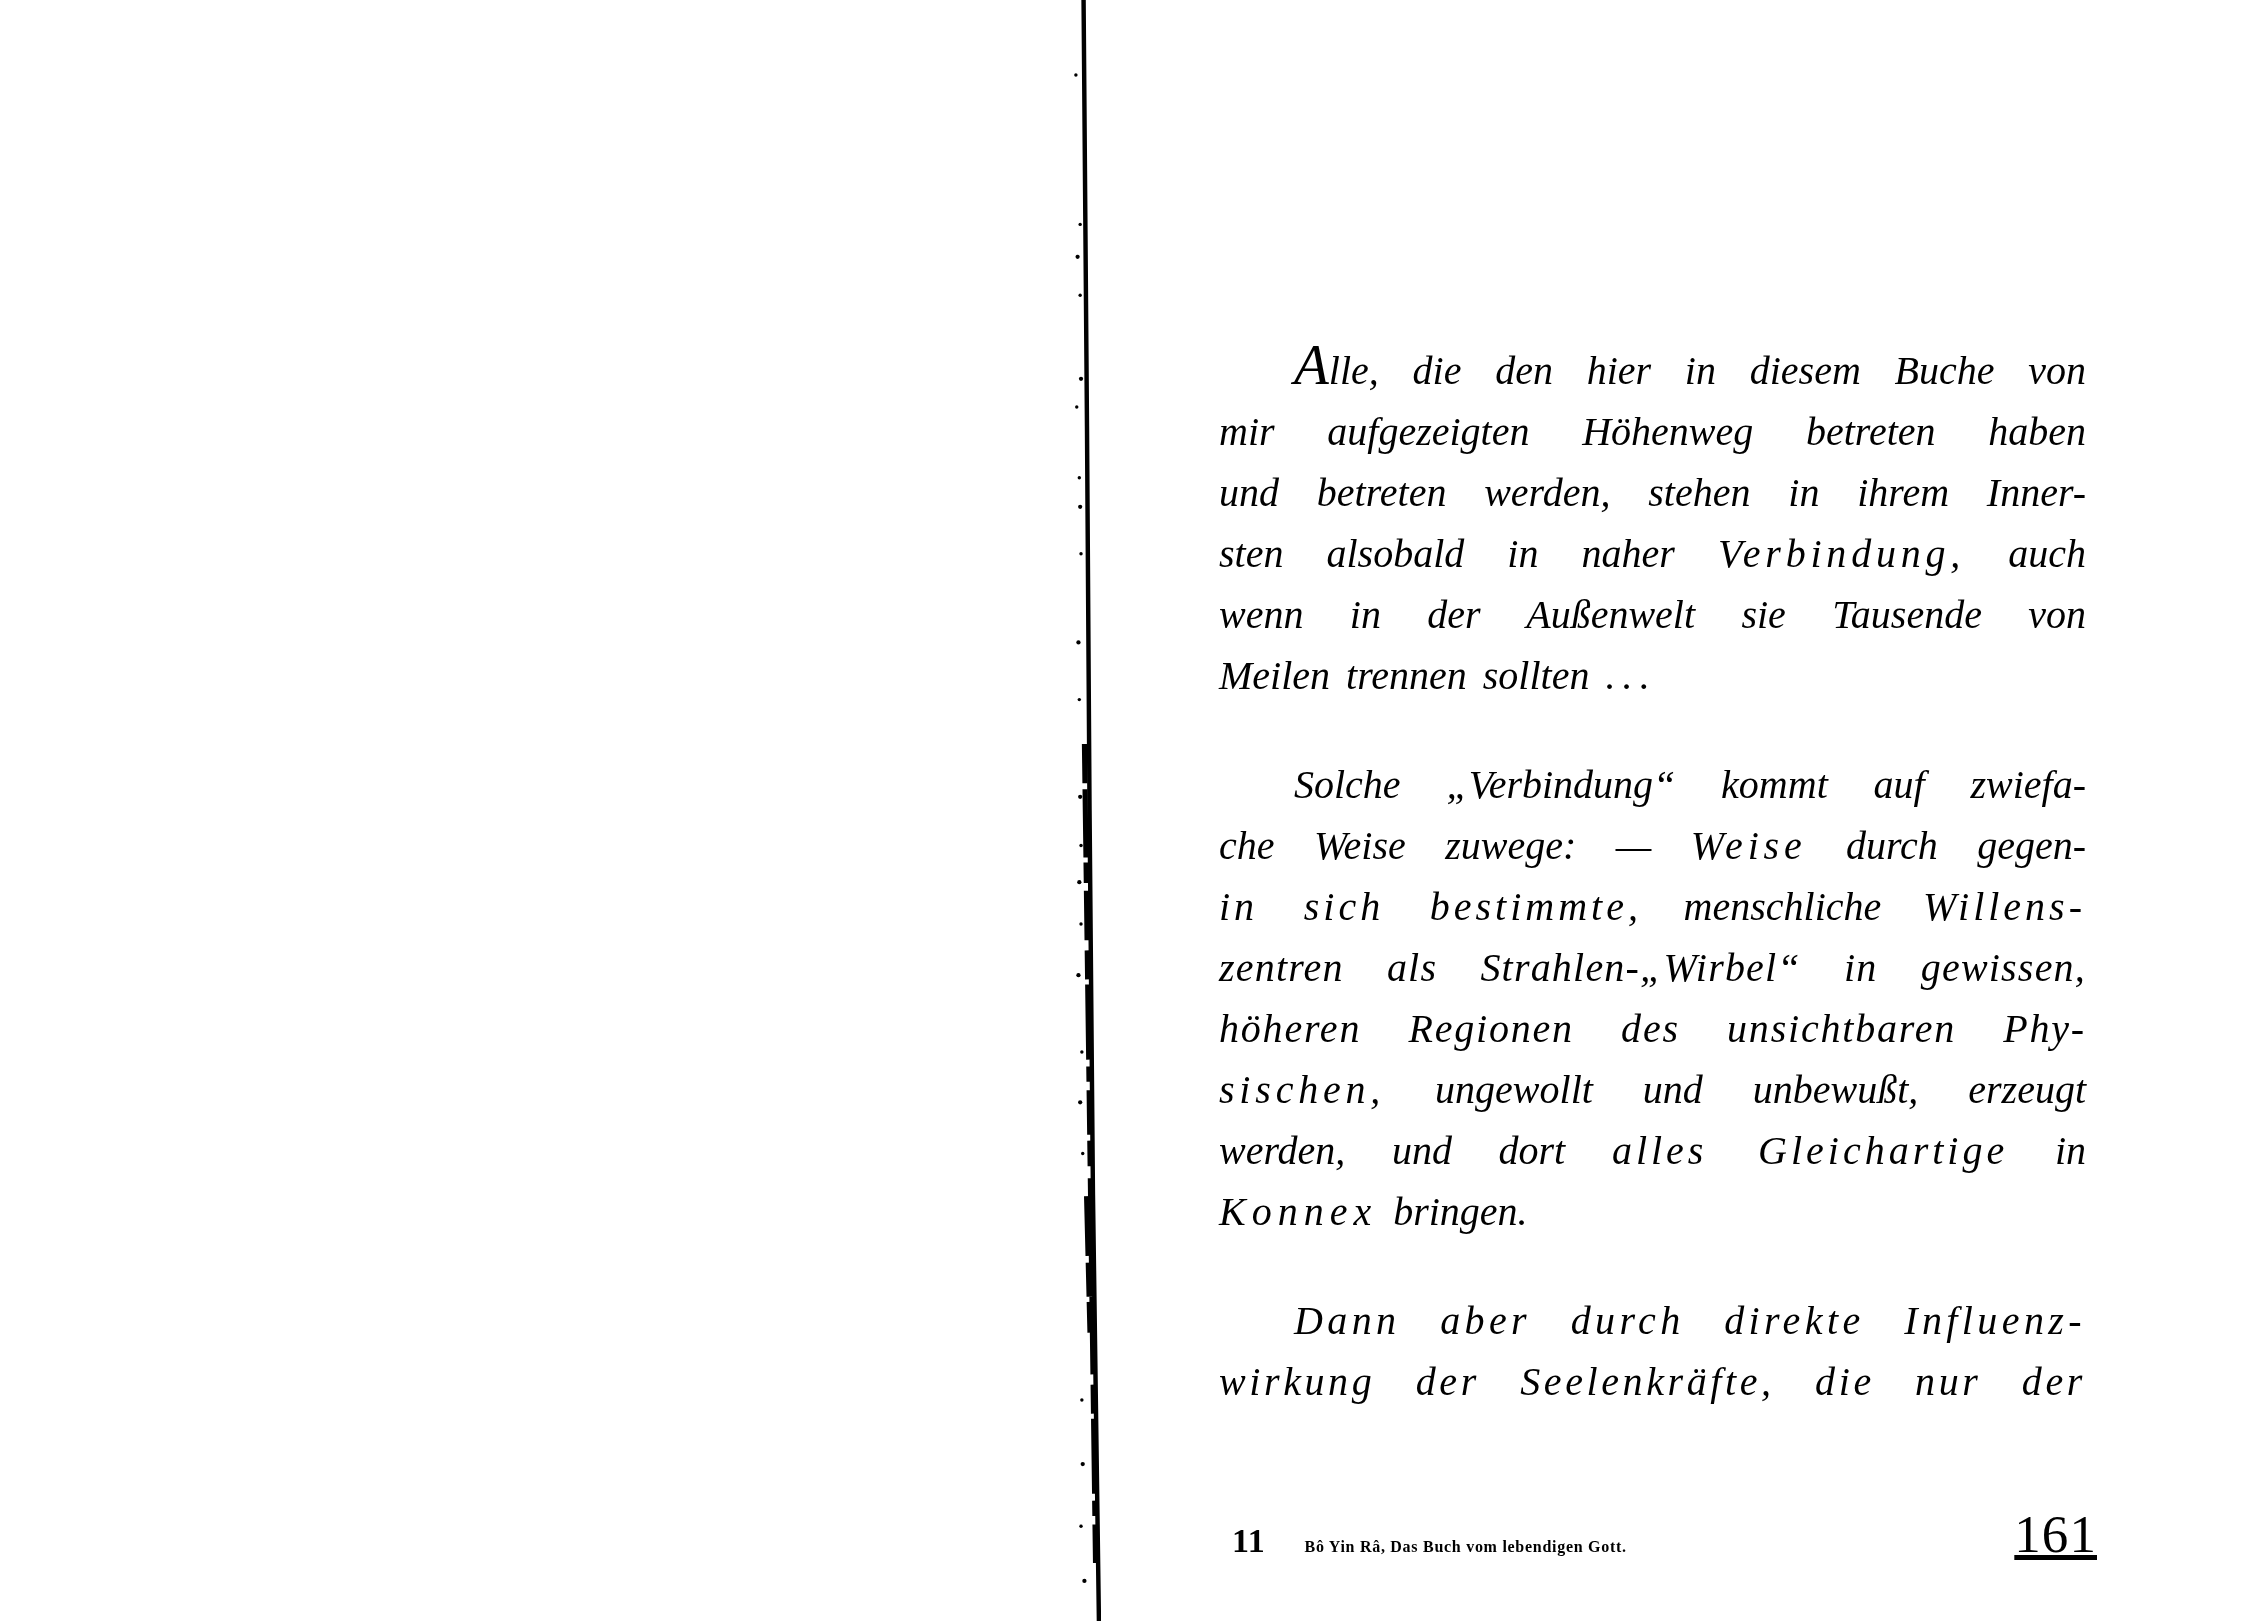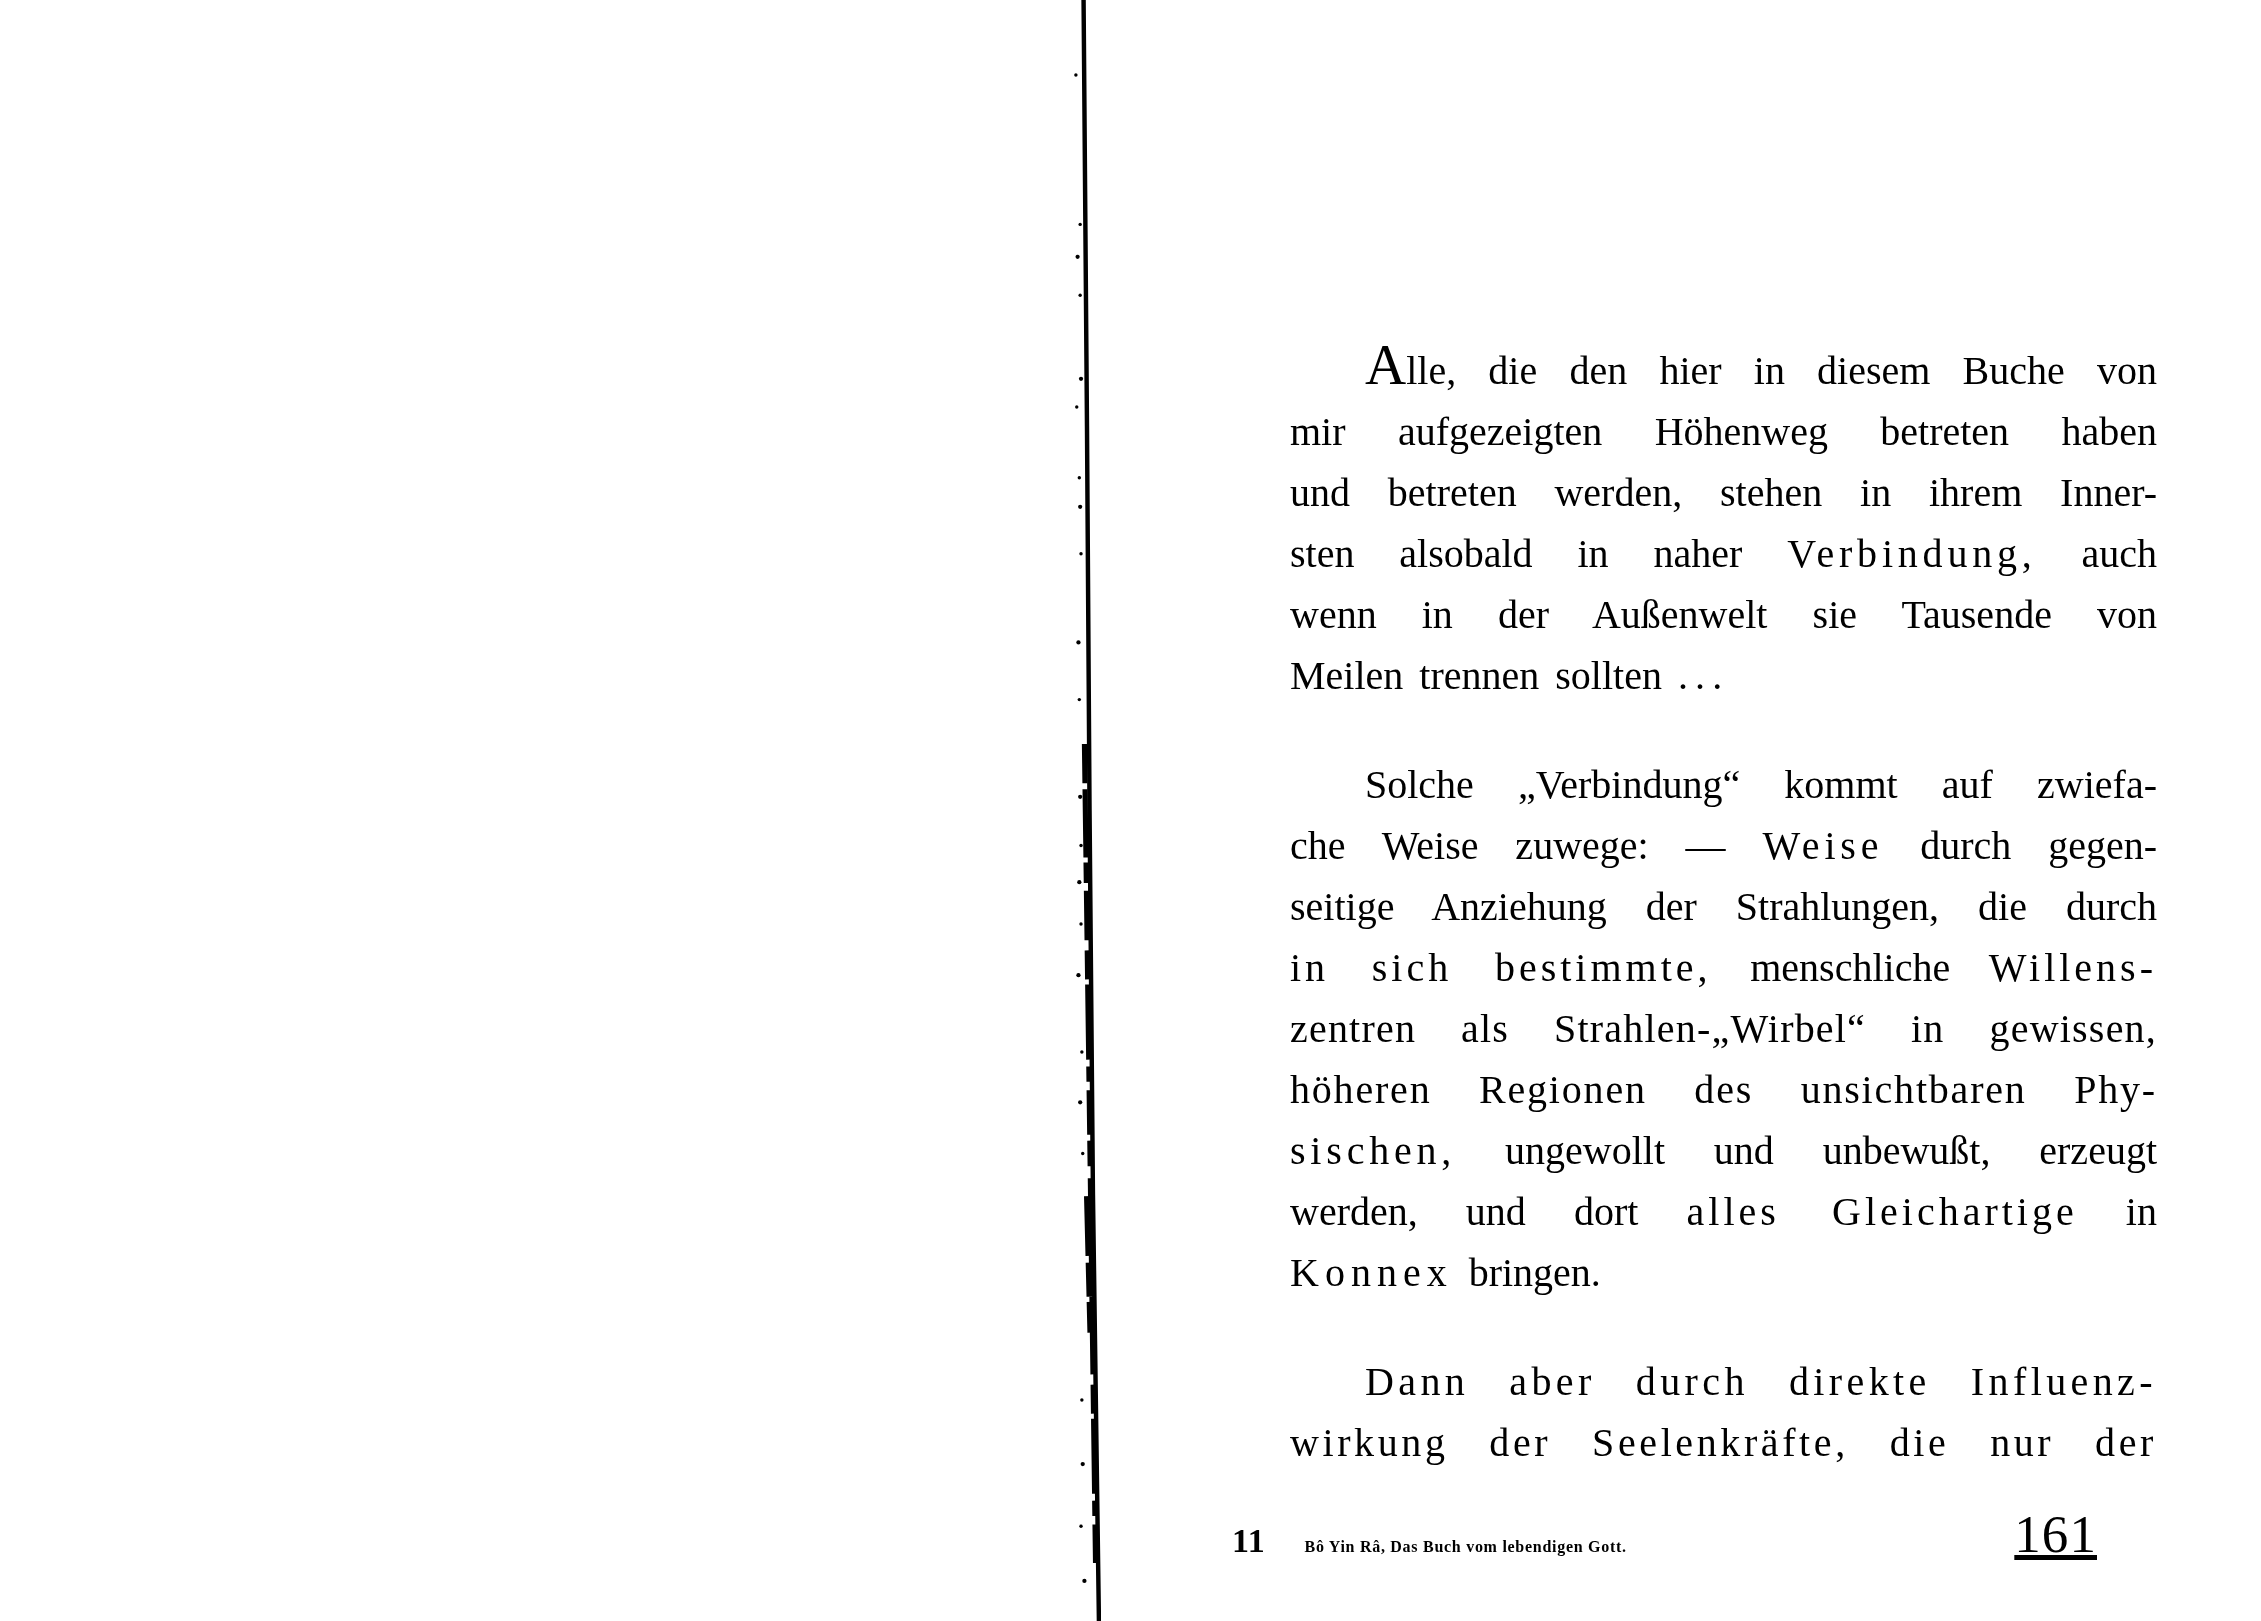--- a/index.html
+++ b/index.html
@@ -6,22 +6,22 @@
   body{
     width:2261px;height:1621px;
     font-family:"Liberation Serif","DejaVu Serif",serif;
     color:#000;
   }
   .spread{position:relative;width:2261px;height:1621px;background:#fff;overflow:hidden;}
   .left-page{position:absolute;left:0;top:0;width:1082px;height:1621px;background:#fff;}
   .right-page{position:absolute;left:1101px;top:0;right:0;height:1621px;background:#fff;}
   .gutter-svg{position:absolute;left:0;top:0;width:2261px;height:1621px;pointer-events:none;}
   #textblock{
-    position:absolute;left:1290px;top:340px;width:867px;
-    font-size:40px;line-height:61px;
+    position:absolute;left:1219px;top:340px;width:867px;
+    font-size:40px;line-height:61px;font-style:italic;
   }
   .para{margin:0;}
   .para + .para{margin-top:48px;}
   .line{
     text-align:justify;
     text-align-last:justify;
     word-spacing:0.15em;
   }
   .line.last{text-align-last:left;}
   .line.indent{text-indent:75px;}
@@ -84,21 +84,20 @@
         <div class="line indent"><span class="initial">A</span><span>lle, die den hier in diesem Buche von</span></div>
         <div class="line"><span>mir aufgezeigten Höhenweg betreten haben</span></div>
         <div class="line"><span>und betreten werden, stehen in ihrem Inner-</span></div>
         <div class="line"><span>sten alsobald in naher </span><span style="letter-spacing: 0.12em;">Verbindung,</span><span> auch</span></div>
         <div class="line"><span>wenn in der Außenwelt sie Tausende von</span></div>
         <div class="line last"><span>Meilen trennen sollten </span><span style="letter-spacing: 0.18em;">...</span></div>
       </div>
       <div class="para">
         <div class="line indent"><span>Solche „Verbindung“ kommt auf zwiefa-</span></div>
         <div class="line"><span>che Weise zuwege: — </span><span style="letter-spacing: 0.12em;">Weise</span><span> durch gegen-</span></div>
-        <div class="line"><span>seitige Anziehung der Strahlungen, die durch</span></div>
         <div class="line"><span style="letter-spacing: 0.1em;">in sich bestimmte,</span><span> menschliche </span><span style="letter-spacing: 0.1em;">Willens-</span></div>
         <div class="line"><span style="letter-spacing: 0.03em;">zentren als Strahlen-„Wirbel“ in gewissen,</span></div>
         <div class="line"><span style="letter-spacing: 0.045em;">höheren Regionen des unsichtbaren Phy-</span></div>
         <div class="line"><span style="letter-spacing: 0.12em;">sischen,</span><span> ungewollt und unbewußt, erzeugt</span></div>
         <div class="line"><span>werden, und dort </span><span style="letter-spacing: 0.1em; margin-top: 40px;">alles Gleichartige</span><span> in</span></div>
         <div class="line last"><span style="letter-spacing: 0.15em;">Konnex</span><span> bringen.</span></div>
       </div>
       <div class="para">
         <div class="line indent"><span style="letter-spacing: 0.11em;">Dann aber durch direkte Influenz-</span></div>
         <div class="line"><span style="letter-spacing: 0.09em;">wirkung der Seelenkräfte, die nur der</span></div>

